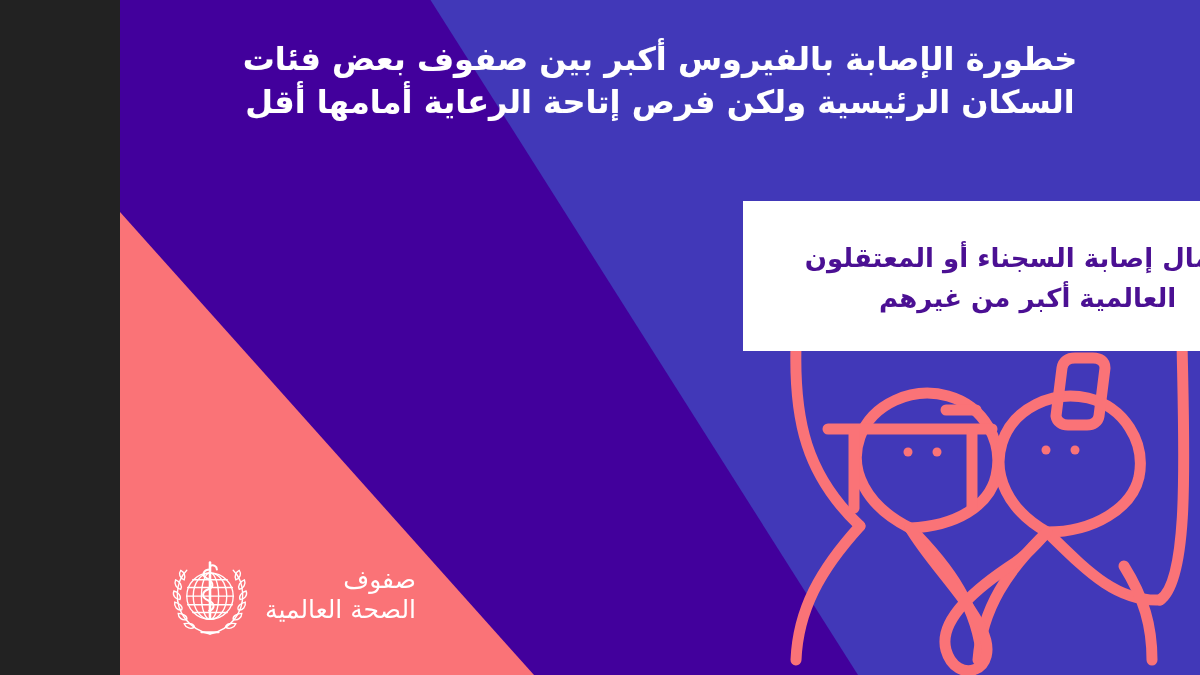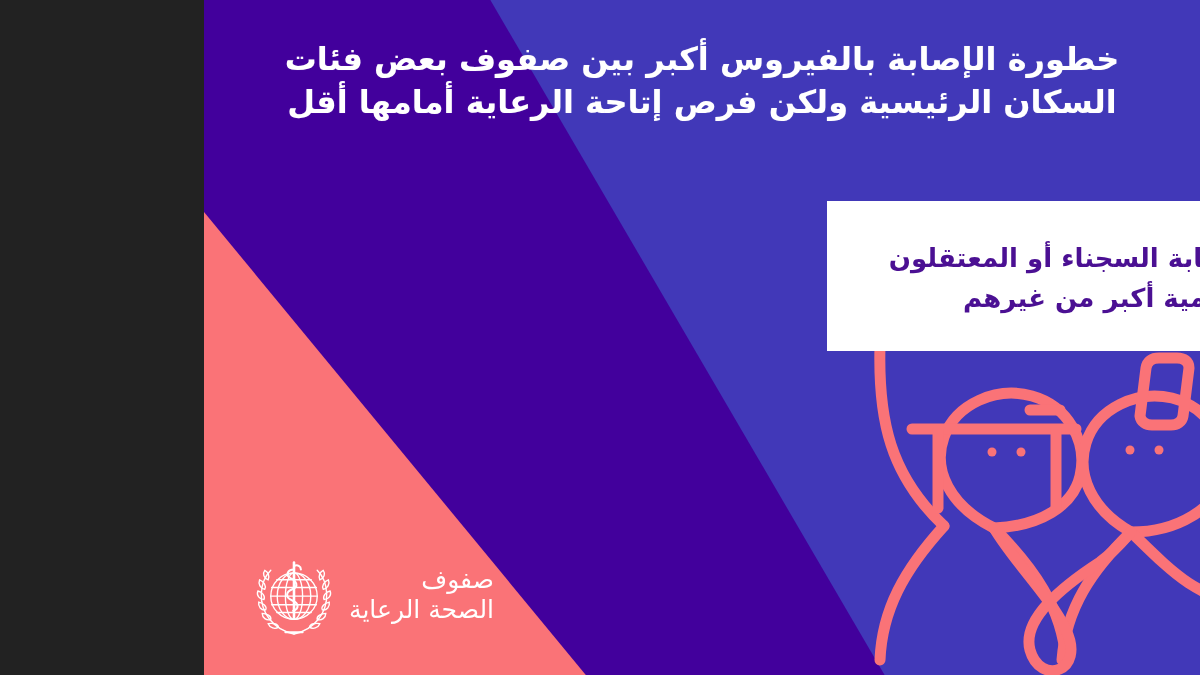--- a/index.html
+++ b/index.html
@@ -3,21 +3,21 @@
 <meta charset="utf-8">
 <title>WHO COVID-19 Key Populations Infographic</title>
 <style>
   html, body {
     margin: 0;
     padding: 0;
     background: #222;
   }
   #canvas {
     position: relative;
-    width: 996px;
+    width: 1080px;
     height: 675px;
     overflow: hidden;
     background: #42009C;
     font-family: "DejaVu Sans", "Liberation Sans", sans-serif;
   }
 
   
   .bg-layer {
     position: absolute;
     inset: 0;
@@ -222,17 +222,17 @@
 
       <path d="M50 18 C 42 18, 40 25, 46 28 C 53 31, 56 38, 48 41
                C 40 44, 40 51, 48 54 C 56 57, 56 64, 49 66" stroke-width="2.4"></path>
 
       <path d="M50 14 C 54 12, 58 14, 58 18" stroke-width="2.4"></path>
 
       <path d="M40 91 H 60" stroke-width="2.4"></path>
     </svg>
     <div class="who-wordmark">
       <span>صفوف</span>
-      <span>الصحة الرعاية</span>
+      <span>الصحة العالمية</span>
     </div>
   </div>
 
 </div>
 
 </body></html>

